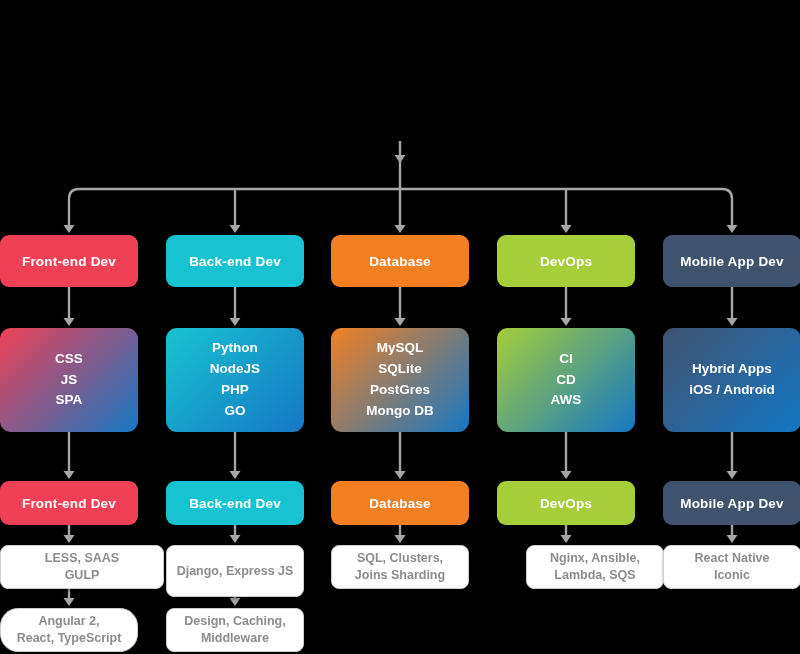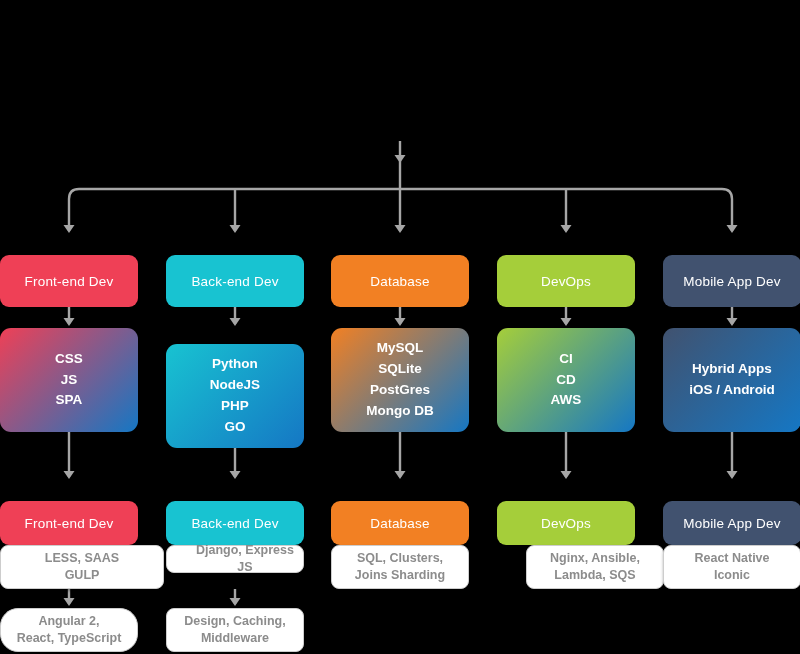--- a/index.html
+++ b/index.html
@@ -33,23 +33,22 @@
   .node{
     position:absolute;
     box-sizing:border-box;
     border-radius:9px;
     display:flex;align-items:center;justify-content:center;
     text-align:center;
   }
   .hdr{
     height:52px;
     color:#ffffff;
-    font-weight:normal;font-size:13.5px;
+    font-weight:bold;font-size:13.5px;
     letter-spacing:.2px;
-    margin-top:20px;
   }
   .grad{
     height:104px;
     color:#ffffff;
     font-weight:bold;font-size:13.5px;
     line-height:1.55;
     border-radius:11px;
   }
   .leaf{
     height:44px;
@@ -127,26 +126,26 @@
       <div class="node stack hdr" style="left: 0px; top: 235px; width: 138px; height: 52px; background: rgb(239, 64, 86);">Front-end Dev</div>
       <div class="node stack grad" style="left: 0px; top: 328px; width: 138px; height: 104px; background: linear-gradient(135deg, rgb(239, 64, 86) 0%, rgb(21, 119, 196) 100%);">CSS
 JS
 SPA</div>
       <div class="node stack hdr" style="left: 0px; top: 481px; width: 138px; height: 44px; background: rgb(239, 64, 86);">Front-end Dev</div>
       <div class="node stack leaf" style="left: 0px; top: 545px; width: 164px; height: 44px;">LESS, SAAS
 GULP</div>
       <div class="node stack leaf" style="left: 0px; top: 608px; width: 138px; height: 44px; border-radius: 18px;">Angular 2,
 React, TypeScript</div>
       <div class="node stack hdr" style="left: 166px; top: 235px; width: 138px; height: 52px; background: rgb(24, 195, 209);">Back-end Dev</div>
-      <div class="node stack grad" style="left: 166px; top: 328px; width: 138px; height: 104px; background: linear-gradient(135deg, rgb(24, 195, 209) 0%, rgb(21, 119, 196) 100%); margin-top: 16px;">Python
+      <div class="node stack grad" style="left: 166px; top: 328px; width: 138px; height: 104px; background: linear-gradient(135deg, rgb(24, 195, 209) 0%, rgb(21, 119, 196) 100%);">Python
 NodeJS
 PHP
 GO</div>
       <div class="node stack hdr" style="left: 166px; top: 481px; width: 138px; height: 44px; background: rgb(24, 195, 209);">Back-end Dev</div>
-      <div class="node stack leaf" style="left: 166px; top: 545px; width: 138px; height: 28px; padding-left: 20px;">Django, Express JS</div>
+      <div class="node stack leaf" style="left: 166px; top: 545px; width: 138px; height: 52px;">Django, Express JS</div>
       <div class="node stack leaf" style="left: 166px; top: 608px; width: 138px; height: 44px;">Design, Caching,
 Middleware</div>
       <div class="node stack hdr" style="left: 331px; top: 235px; width: 138px; height: 52px; background: rgb(242, 128, 35);">Database</div>
       <div class="node stack grad" style="left: 331px; top: 328px; width: 138px; height: 104px; background: linear-gradient(135deg, rgb(242, 128, 35) 0%, rgb(21, 119, 196) 100%);">MySQL
 SQLite
 PostGres
 Mongo DB</div>
       <div class="node stack hdr" style="left: 331px; top: 481px; width: 138px; height: 44px; background: rgb(242, 128, 35);">Database</div>
       <div class="node stack leaf" style="left: 331px; top: 545px; width: 138px; height: 44px;">SQL, Clusters,
 Joins Sharding</div>

